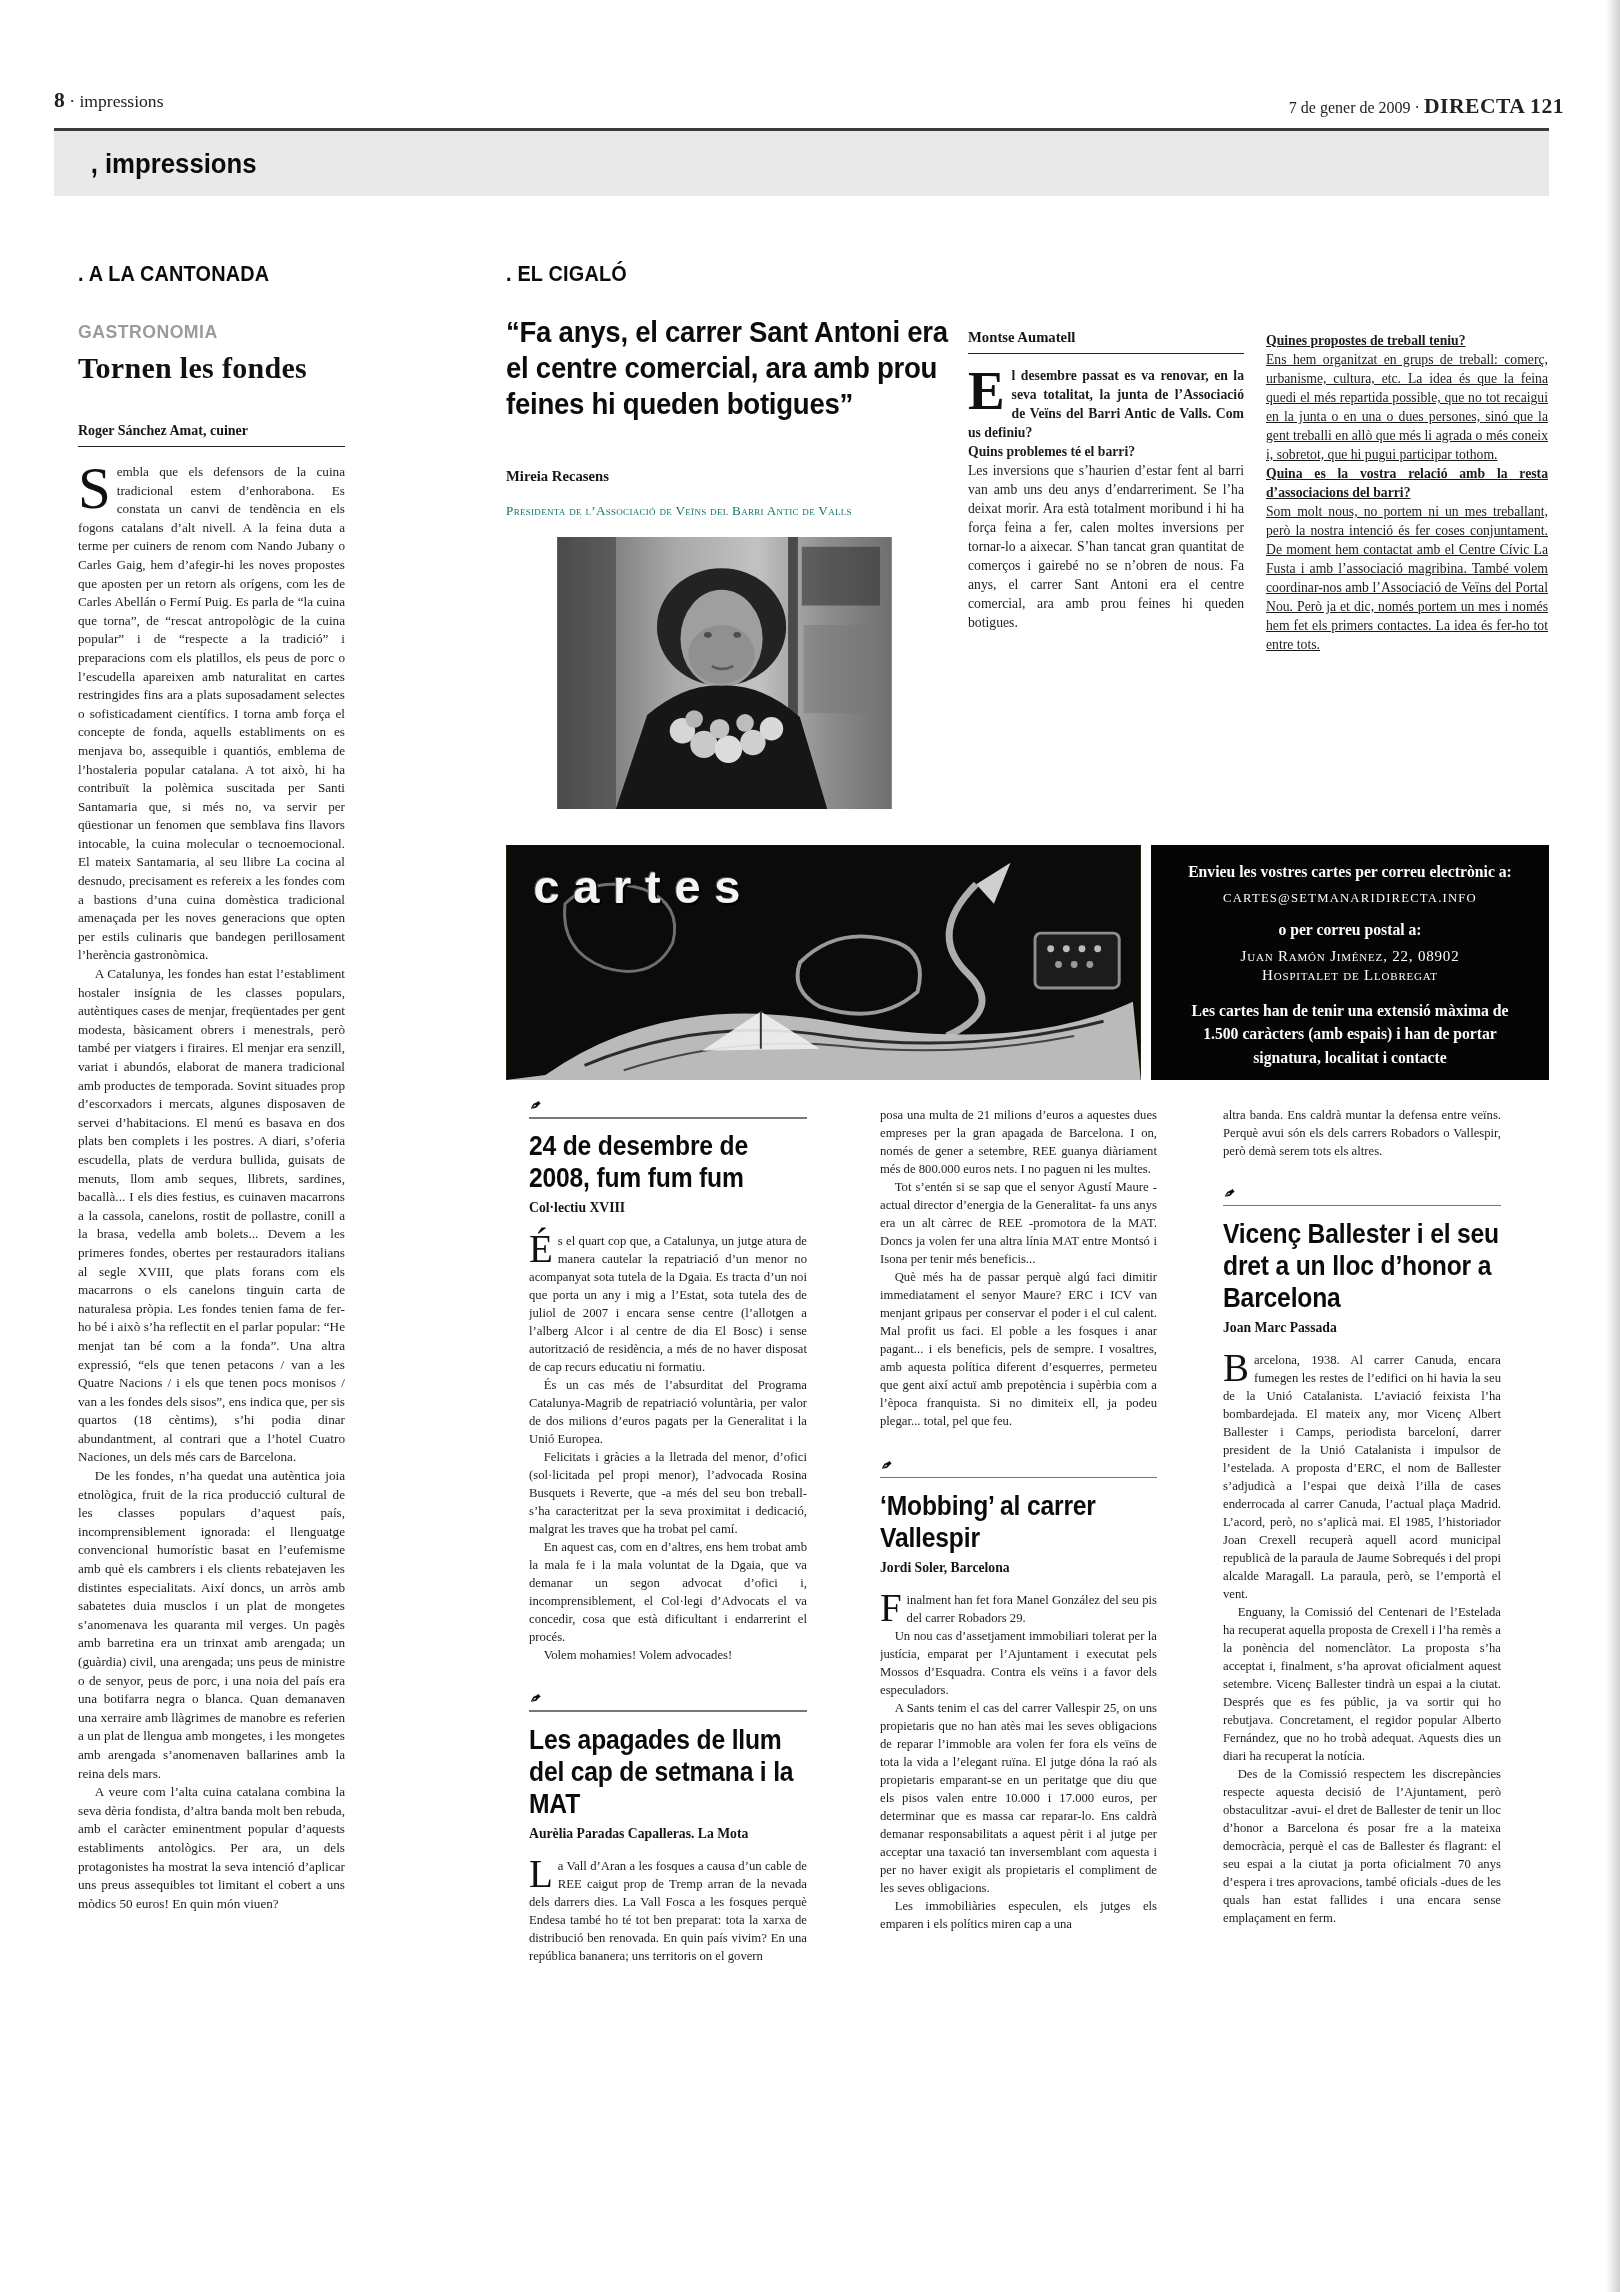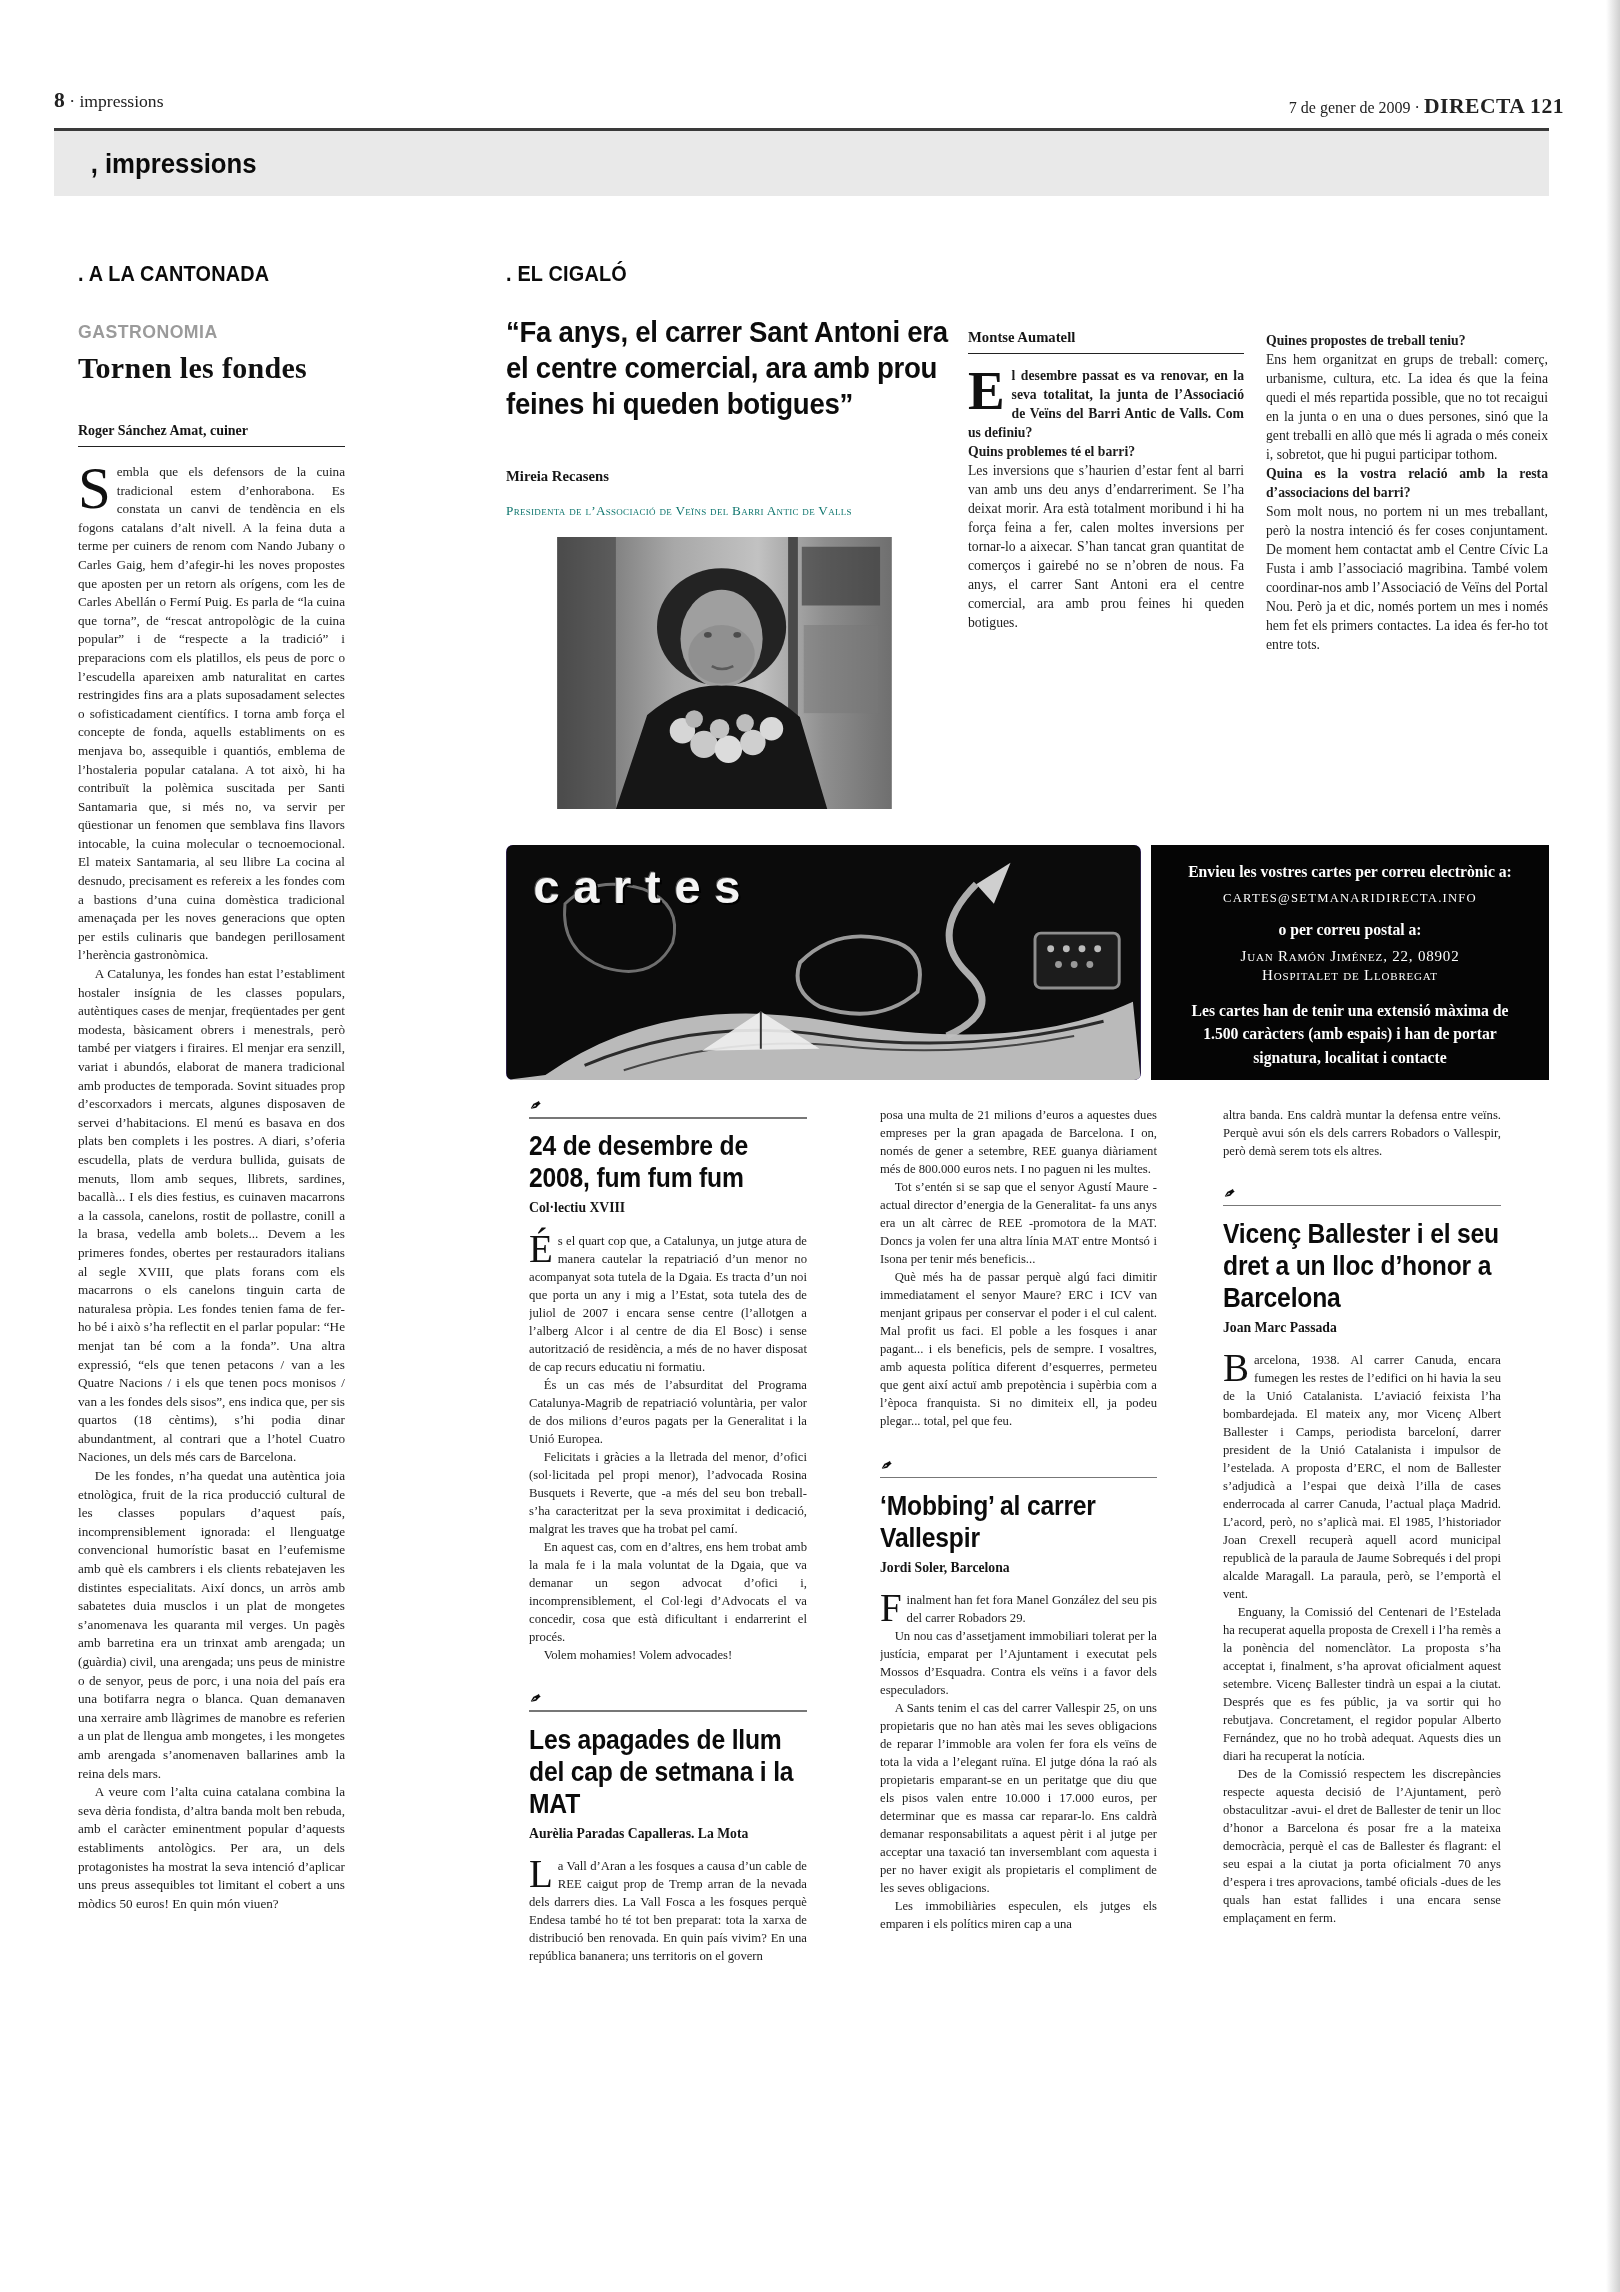--- a/index.html
+++ b/index.html
@@ -25,21 +25,21 @@
   .dc { float:left; font-size:59px; line-height:47px; padding:2px 5.9px 0 0; font-family:"Liberation Serif", serif; color:#111; }
   .dc-b { float:left; font-size:55px; line-height:45px; font-weight:bold; padding:2px 6.9px 0 0; color:#111; }
   .dc-s { float:left; font-size:39px; line-height:31px; padding:1px 4.9px 0 0; color:#111; }
   
   .iv-body { font-size:13.7px; line-height:19px; text-align:justify; color:#1c1c1c; }
   .iv-body .q { font-weight:bold; }
   .quote-head { font-family:"Liberation Sans", sans-serif; font-weight:bold; font-size:30px; line-height:36px; color:#0c0c0c; transform:scaleX(.92); transform-origin:0 0; letter-spacing:-0.3px; }
   .speaker { font-weight:bold; font-size:14.7px; color:#151515; }
   .speaker-role { font-variant:small-caps; font-size:13.2px; letter-spacing:0.3px; color:#0f766e; }
   
-  .cartes-ill { background:#8b5cf6; overflow:hidden;border-radius:7px; }
+  .cartes-ill { background:#4d7c0f; overflow:hidden; }
   .cartes-word { font-family:"Liberation Sans", sans-serif; font-weight:bold; font-size:47px; color:#f4f4f4; letter-spacing:13.7px; text-shadow:2px 2px 0 #000, -1px -1px 0 #555; }
   .cartes-box { background:#050505; color:#fff; text-align:center; padding:17.6px 25.5px; }
   .cb-line1 { font-weight:bold; font-size:15.7px; }
   .cb-email { font-size:12.7px; letter-spacing:1.2px; text-transform:uppercase; margin-top:10.8px; }
   .cb-line2 { font-weight:bold; font-size:15.7px; margin-top:14.7px; }
   .cb-addr { font-variant:small-caps; font-size:15px; letter-spacing:0.8px; margin-top:8.8px; }
   .cb-addr2 { font-variant:small-caps; font-size:15px; letter-spacing:0.8px; margin-top:2px; }
   .cb-note { font-weight:bold; font-size:15.7px; line-height:23.5px; margin-top:14.7px; }
   
   .pen { display:inline-block; font-size:15.7px; color:#0d0d0d; transform:scaleX(-1) rotate(35deg); }
@@ -113,21 +113,21 @@
 </div>
 
 <div class="abs" style="left:968px; top:329px; width:276px;">
   <div class="byline" style="font-size:14.7px;">Montse Aumatell</div>
   <div class="iv-body" style="margin-top:11.8px; height:461px; overflow:hidden;">
     <p class="q"><span class="dc-b">E</span><span>l desembre passat es va renovar, en la seva totalitat, la junta de l’Associació de Veïns del Barri Antic de Valls. Com us definiu?</span></p>
     <p class="q">Quins problemes té el barri?</p>
     <p>Les inversions que s’haurien d’estar fent al barri van amb uns deu anys d’endarreriment. Se l’ha deixat morir. Ara està totalment moribund i hi ha força feina a fer, calen moltes inversions per tornar-lo a aixecar. S’han tancat gran quantitat de comerços i gairebé no se n’obren de nous. Fa anys, el carrer Sant Antoni era el centre comercial, ara amb prou feines hi queden botigues.</p>
   </div>
 </div>
-<div class="abs" style="left:1266px; top:331px; width:282px;">
+<div class="abs" style="left:1266px; top:331px; width:282px;text-decoration:underline;">
   <div class="iv-body" style="height:480px; overflow:hidden;">
     <p class="q">Quines propostes de treball teniu?</p>
     <p>Ens hem organitzat en grups de treball: comerç, urbanisme, cultura, etc. La idea és que la feina quedi el més repartida possible, que no tot recaigui en la junta o en una o dues persones, sinó que la gent treballi en allò que més li agrada o més coneix i, sobretot, que hi pugui participar tothom.</p>
     <p class="q">Quina es la vostra relació amb la resta d’associacions del barri?</p>
     <p>Som molt nous, no portem ni un mes treballant, però la nostra intenció és fer coses conjuntament. De moment hem contactat amb el Centre Cívic La Fusta i amb l’associació magribina. També volem coordinar-nos amb l’Associació de Veïns del Portal Nou. Però ja et dic, només portem un mes i només hem fet els primers contactes. La idea és fer-ho tot entre tots.</p>
   </div>
 </div>
 
 <div class="abs cartes-ill" style="left:506px; top:845px; width:635px; height:235px;">
   <svg width="635" height="235" viewBox="0 0 648 240" xmlns="http://www.w3.org/2000/svg" style="position:absolute; left:0; top:0;">

